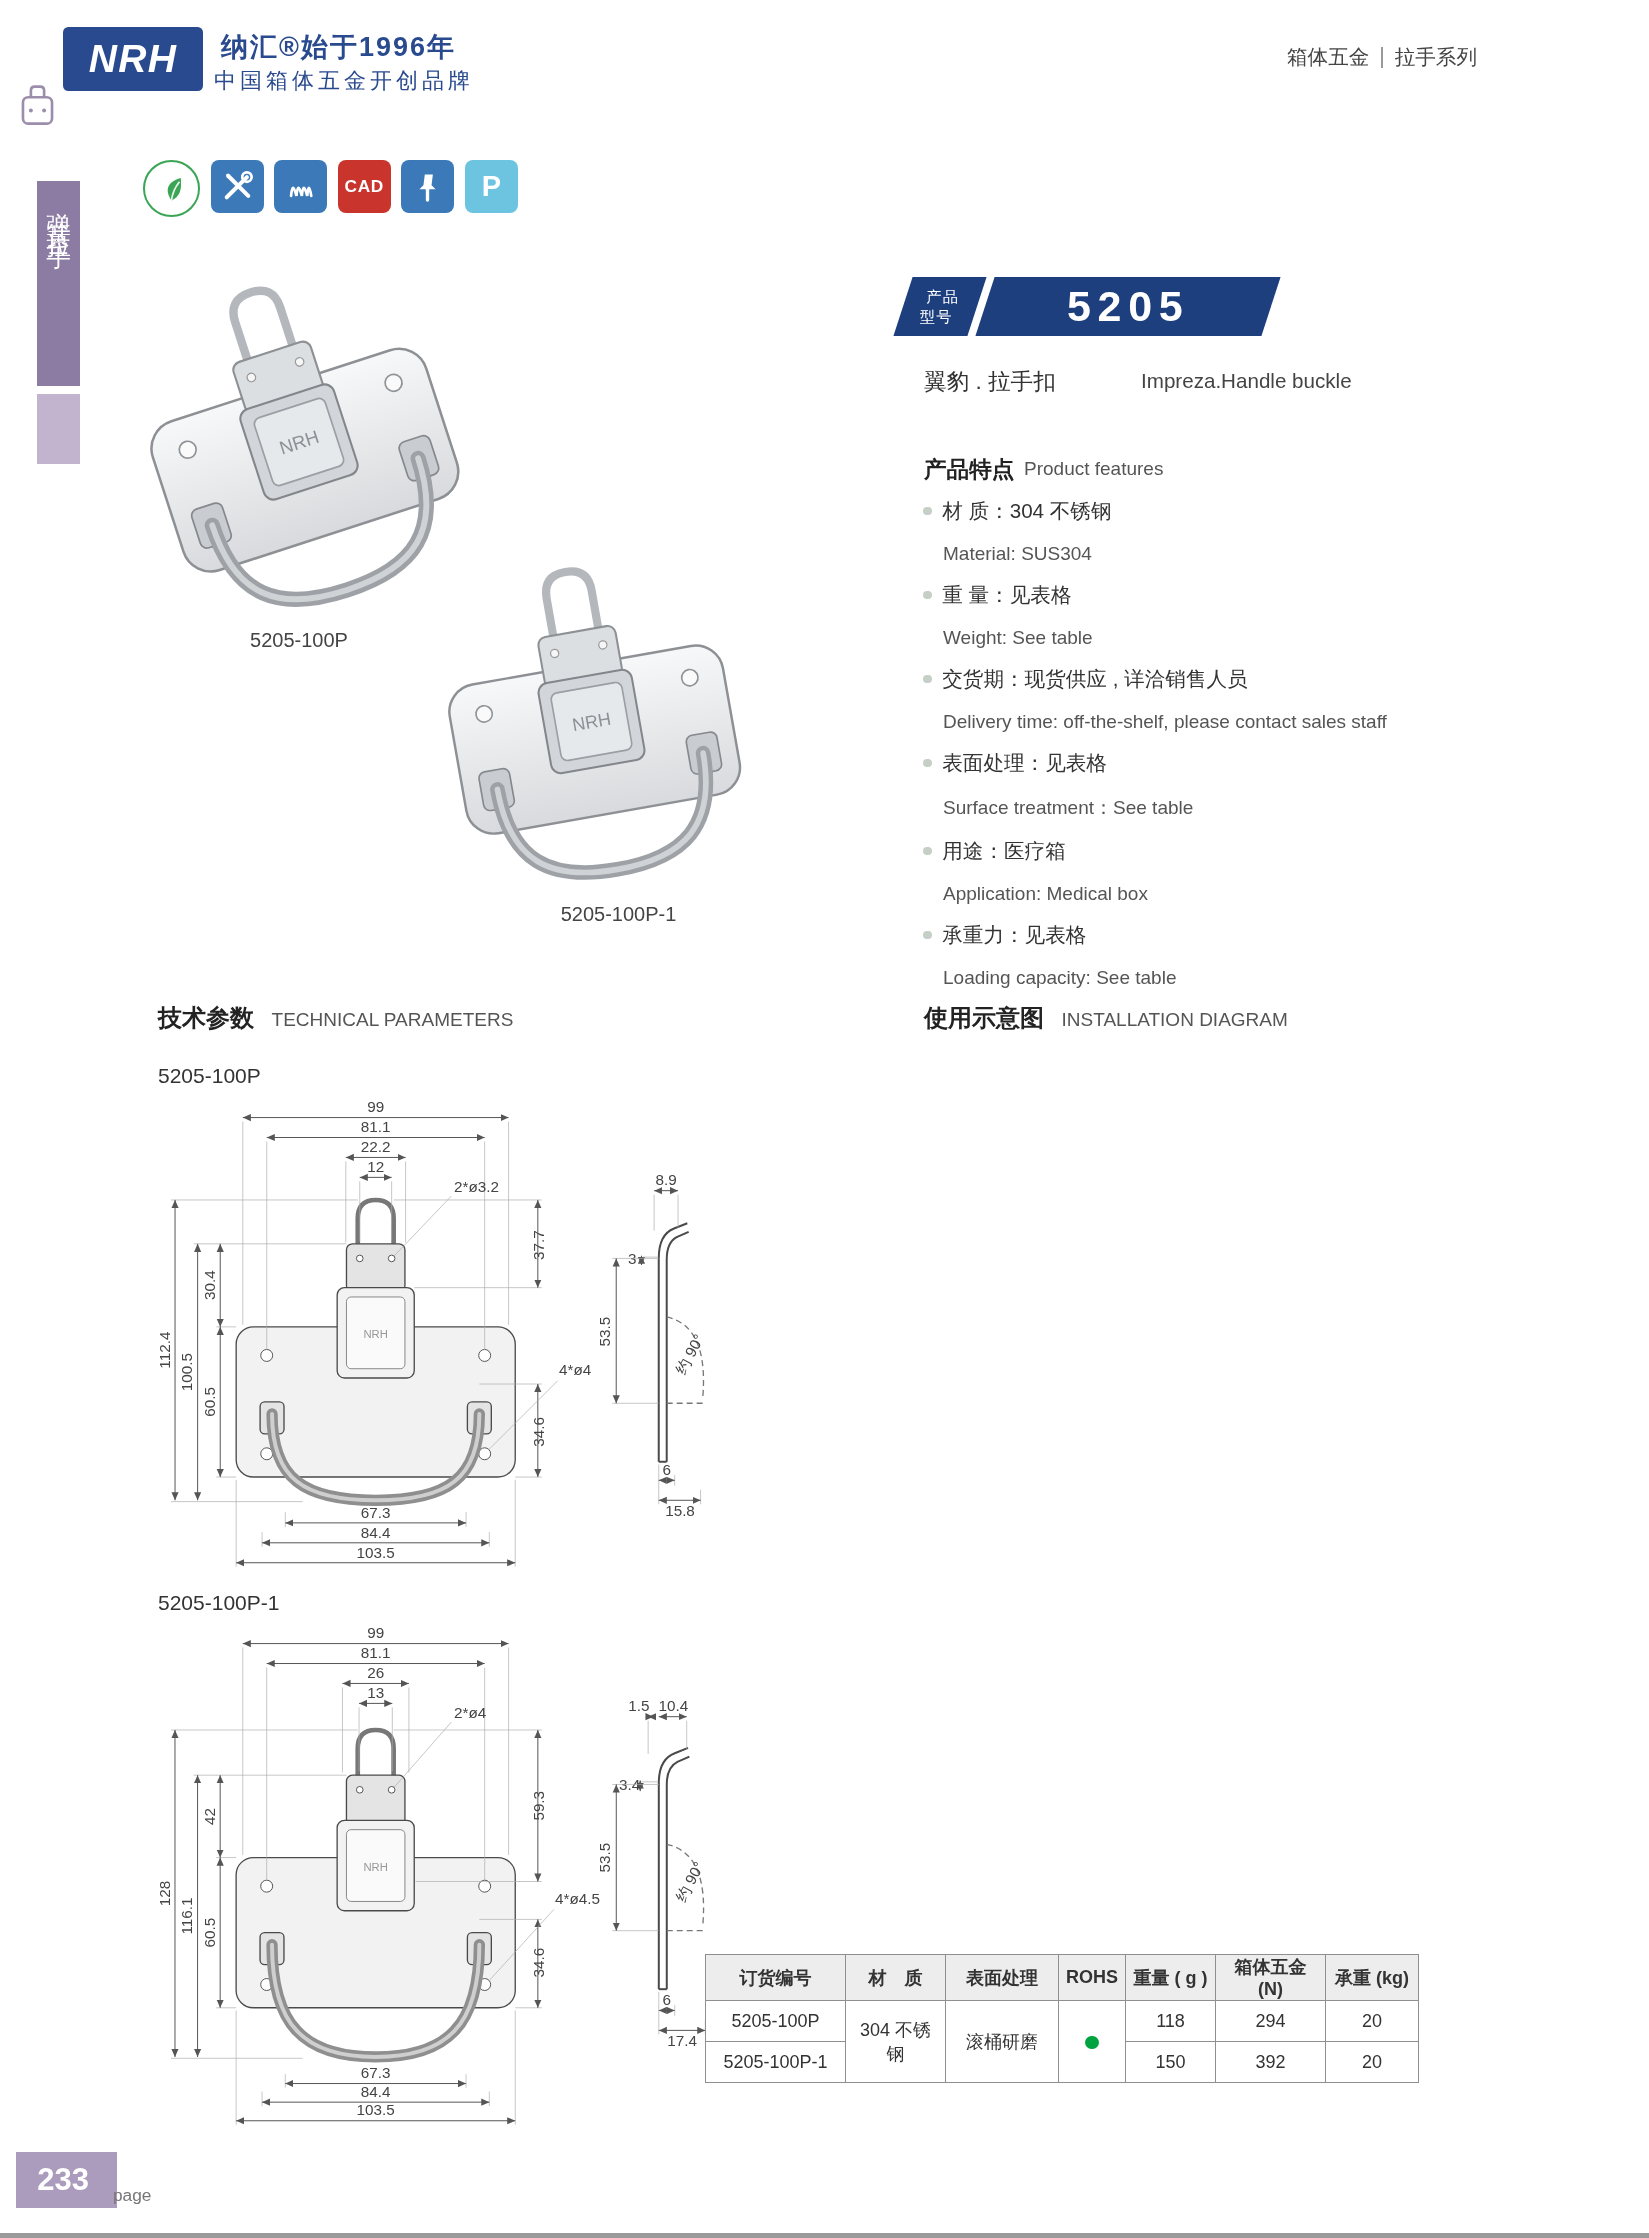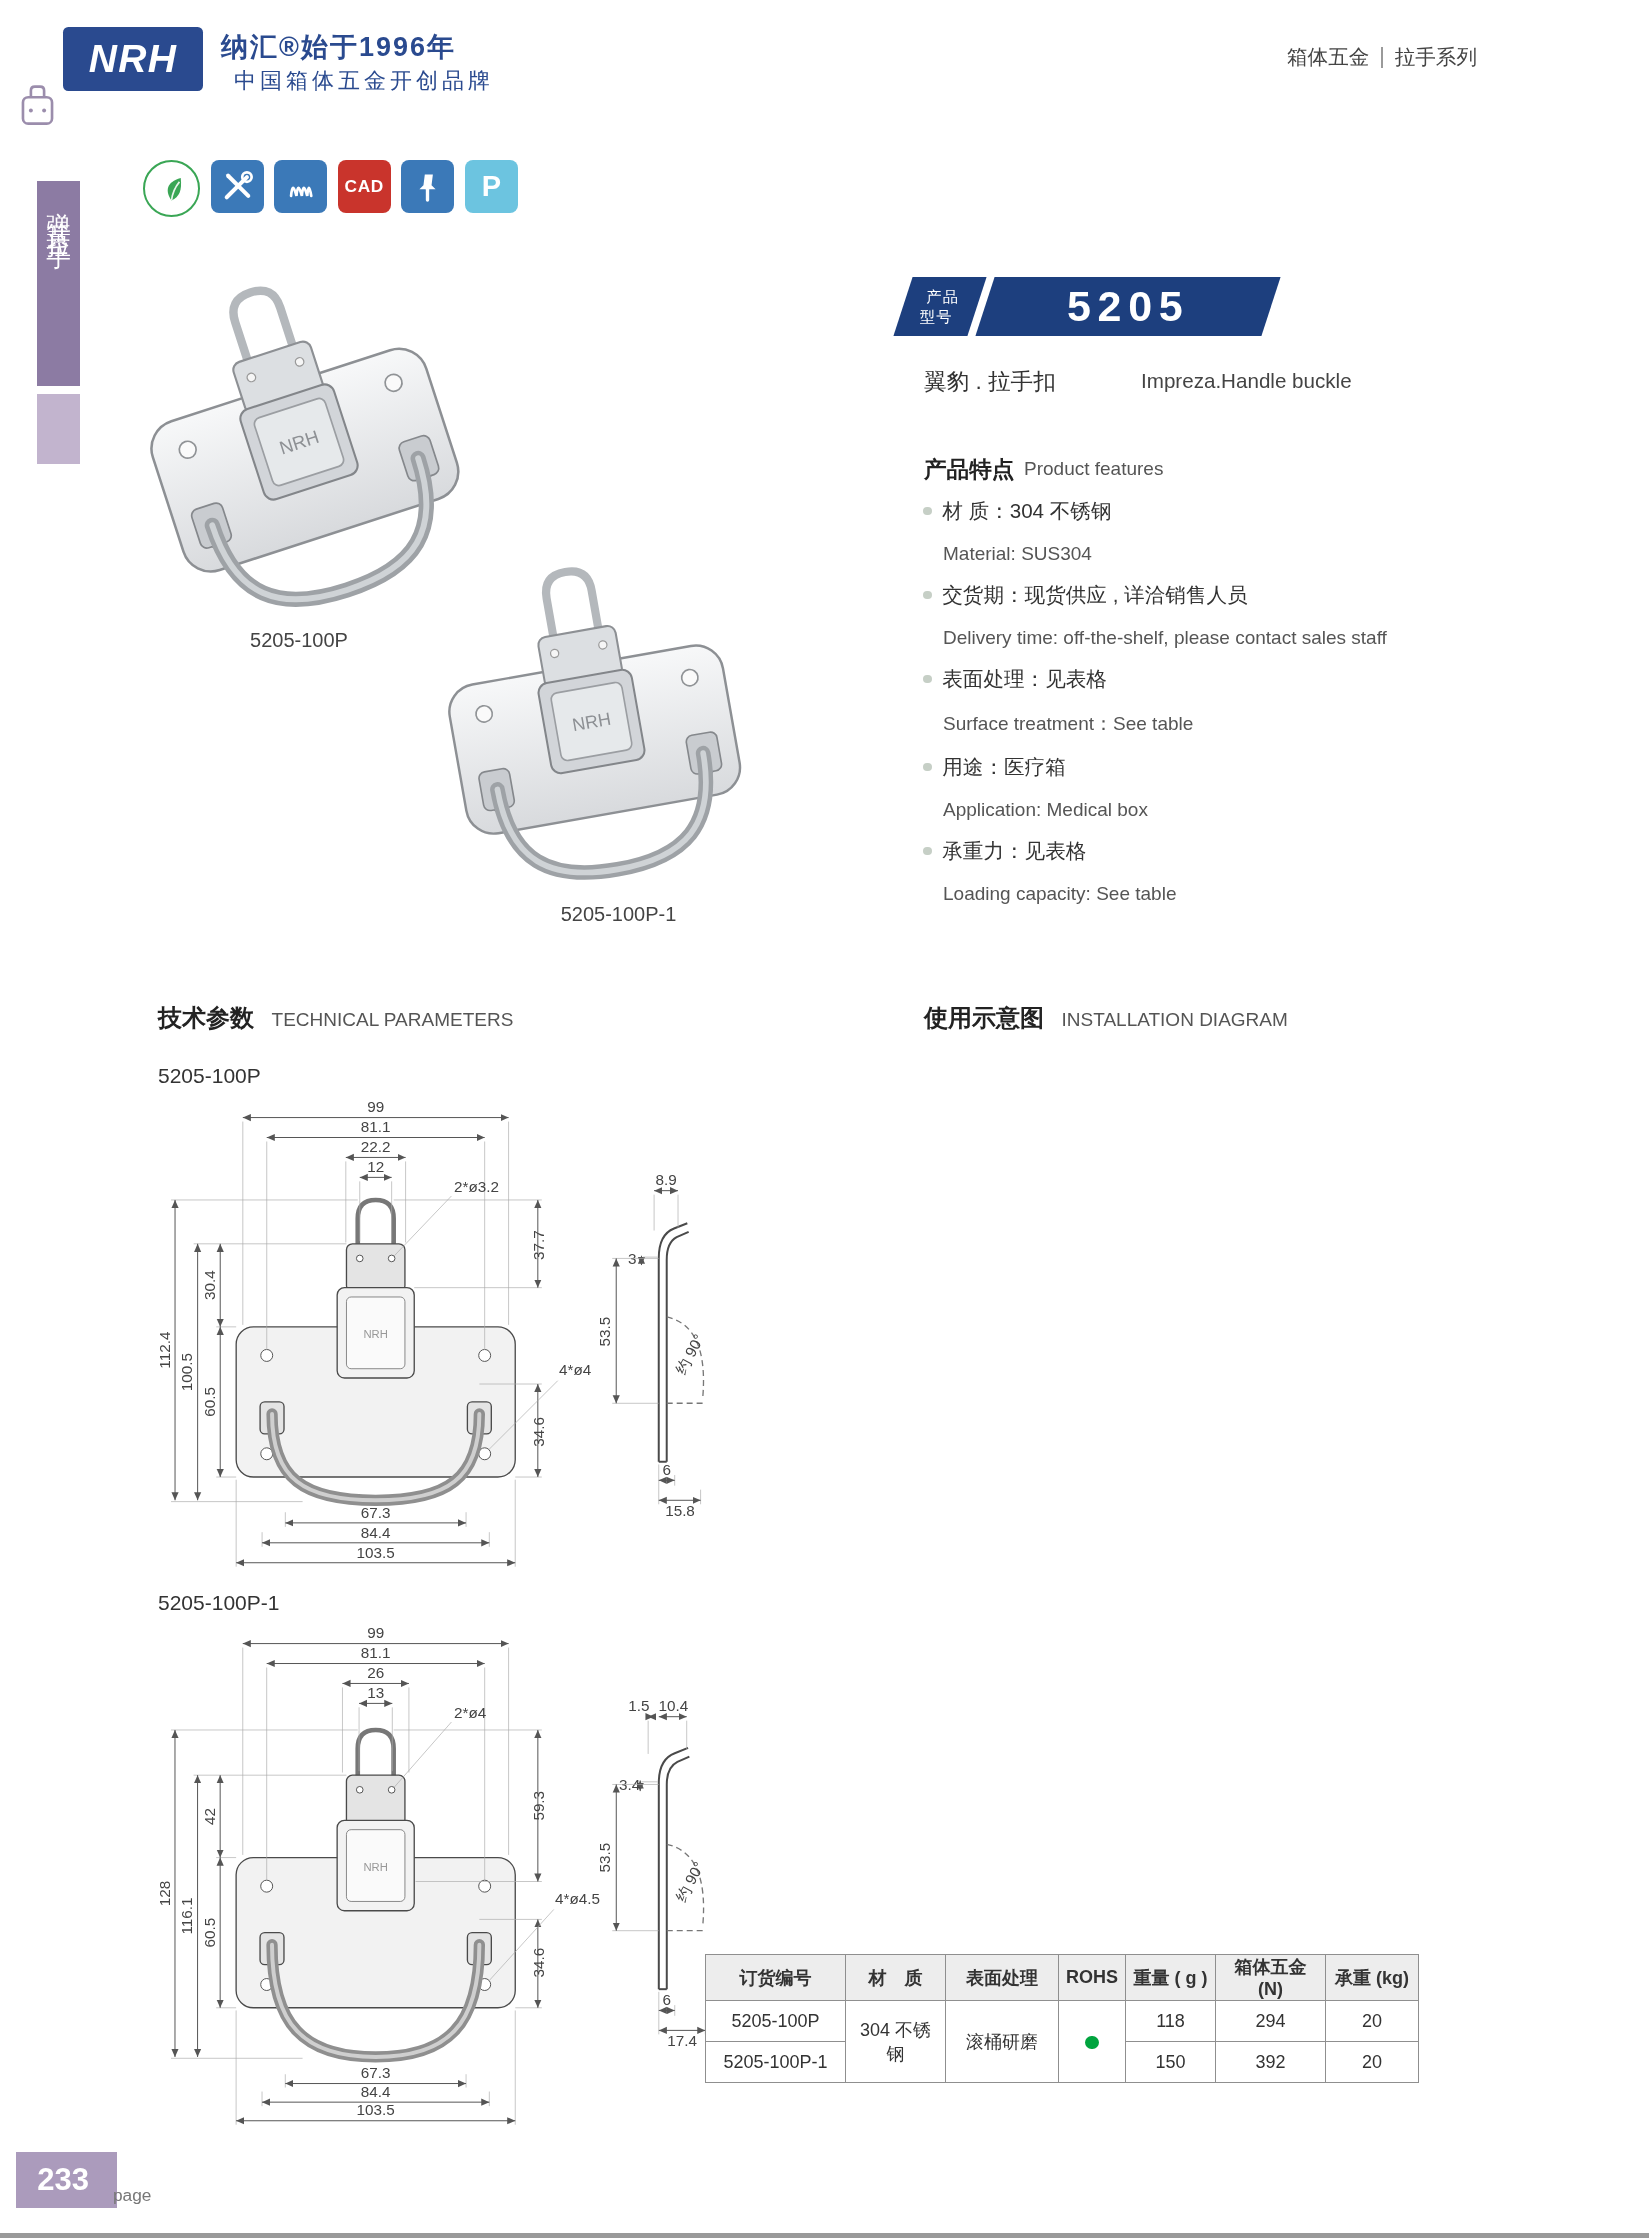--- a/index.html
+++ b/index.html
@@ -5,21 +5,21 @@
   html,body{margin:0;padding:0;background:#9a9a9a;}
   .page{position:relative;width:1649px;height:2233px;background:#ffffff;overflow:hidden;
         font-family:"Liberation Sans","DejaVu Sans",sans-serif;color:#333;}
   .abs{position:absolute;}
 
   
   .logo-box{position:absolute;left:63px;top:27px;width:140px;height:64px;background:#2a4a8f;
             border-radius:5.3px;display:flex;align-items:center;justify-content:center;}
   .logo-box span{color:#fff;font-size:39px;font-weight:bold;font-style:italic;letter-spacing:1.3px;}
   .brand1{position:absolute;left:221px;top:29px;font-size:27px;font-weight:bold;color:#2a4a8f;letter-spacing:2px;}
-  .brand2{position:absolute;left:234px;top:66px;font-size:22px;color:#2a4a8f;letter-spacing:4px;font-family:Liberation Serif, serif;}
+  .brand2{position:absolute;left:214px;top:66px;font-size:22px;color:#2a4a8f;letter-spacing:4px;font-family:Liberation Serif, serif;}
   .hdr-right{position:absolute;left:1287px;top:43px;font-size:20.6px;color:#444;display:flex;align-items:center;}
   .hdr-div{display:inline-block;width:1.3px;height:21px;background:#9a9a9a;margin:0 12px;}
 
   
   .side-strip{position:absolute;left:37px;top:181px;width:43px;height:205px;background:#8c7ba3;
               display:flex;justify-content:center;}
   .side-strip span{writing-mode:vertical-rl;color:#fff;font-size:24.6px;letter-spacing:10.6px;padding-top:12px;}
   .side-strip2{position:absolute;left:37px;top:394px;width:43px;height:70px;background:#c2b4ce;}
 
   
@@ -195,20 +195,24 @@
 
   <div class="name-cn">翼豹 . 拉手扣</div>
   <div class="name-en">Impreza.Handle buckle</div>
 
   <div class="feat-title-cn">产品特点</div>
   <div class="feat-title-en">Product features</div>
   <div class="features">
     <div class="feat">
       <div class="cn">材 质：304 不锈钢</div>
       <div class="en">Material: SUS304</div>
+    </div>
+    <div class="feat">
+      <div class="cn">重 量：见表格</div>
+      <div class="en">Weight: See table</div>
     </div>
     <div class="feat">
       <div class="cn">交货期：现货供应 , 详洽销售人员</div>
       <div class="en">Delivery time: off-the-shelf, please contact sales staff</div>
     </div>
     <div class="feat">
       <div class="cn">表面处理：见表格</div>
       <div class="en">Surface treatment：See table</div>
     </div>
     <div class="feat">

